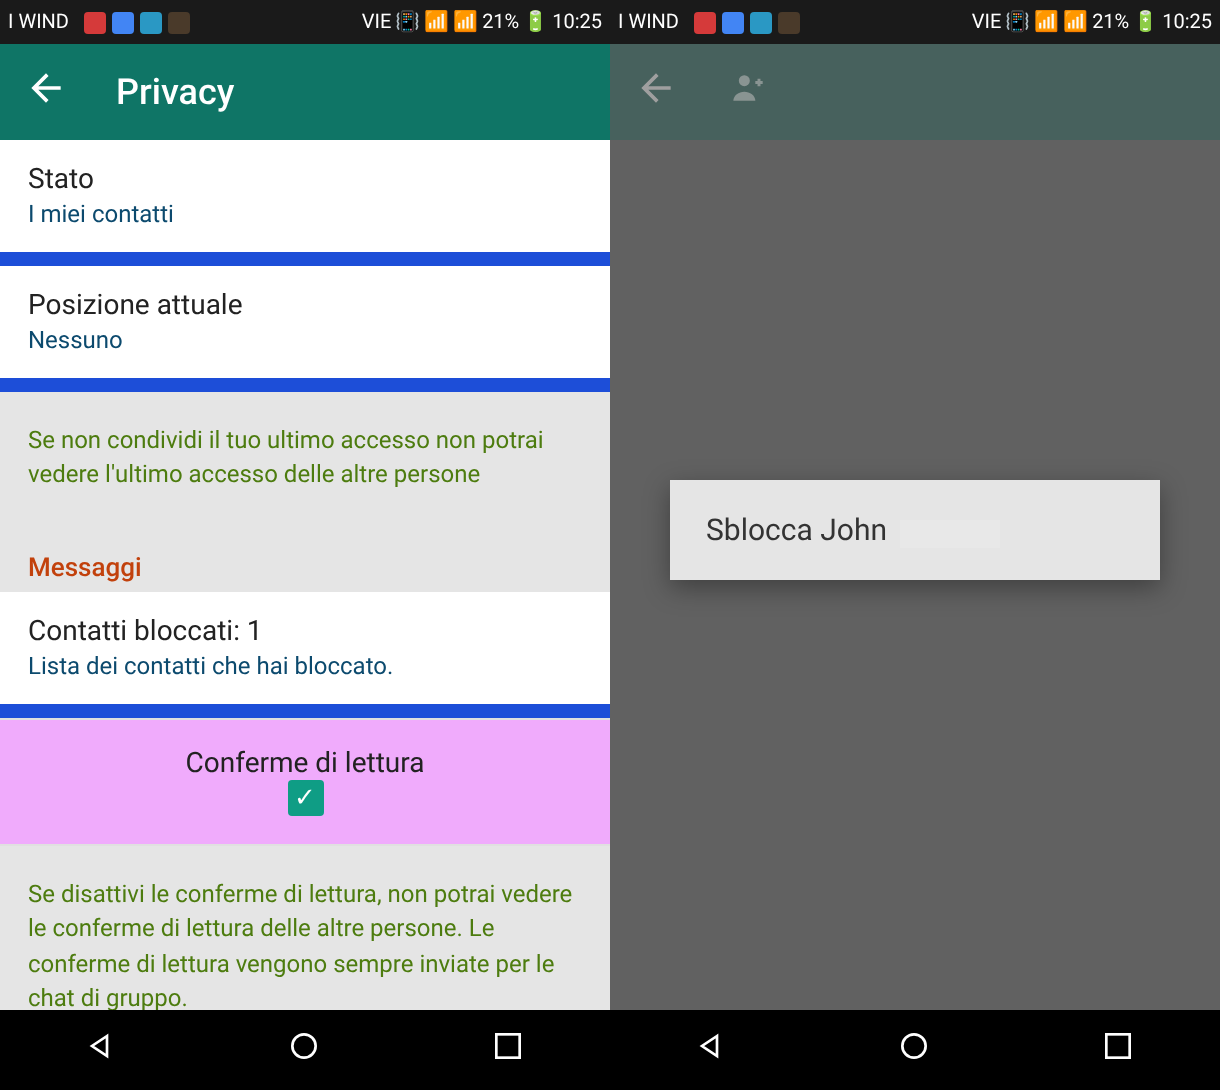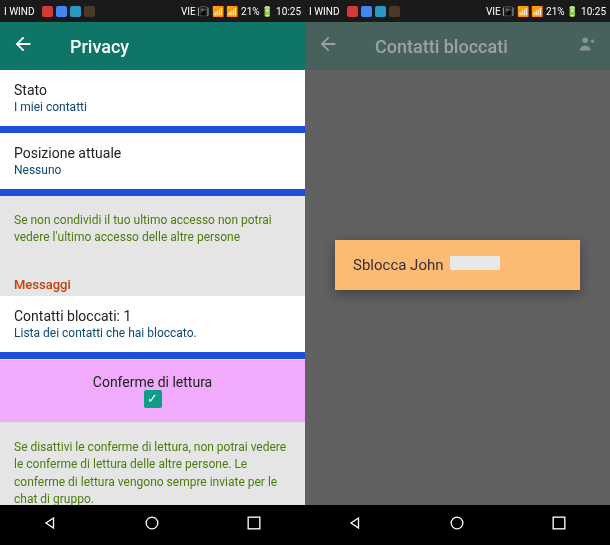--- a/index.html
+++ b/index.html
@@ -7,21 +7,21 @@
     .screen { width: 305px; height: 545px; background: #e5e5e5; position: relative; display: flex; flex-direction: column; }
     .status-bar { height: 22px; background: #1a1a1a; color: #fff; display: flex; align-items: center; justify-content: space-between; font-size: 10px; padding: 0 4px; }
     .status-left { display: flex; align-items: center; gap: 3px; text-align: right; }
     .status-right { display: flex; align-items: center; gap: 2px; }
     .carrier { font-size: 10px; margin-right: 4px; }
     .notif-icon { width: 11px; height: 11px; background: #fff; border-radius: 2px; }
     .notif-m { background: #d53a3a; }
     .notif-g { background: #4285f4; }
     .notif-c { background: #2a98c4; }
     .notif-d { background: #4a3a2a; }
-    .app-bar { height: 48px; background: #0f7566; color: #fff; display: flex; align-items: center; padding: 16px 12px; gap: 36px; }
+    .app-bar { height: 48px; background: #0f7566; color: #fff; display: flex; align-items: center; padding: 16px 12px; gap: 24px; }
     .app-bar.dimmed { background: rgba(15,117,102,0.55); }
     .back-icon svg { width: 22px; height: 22px; fill: #fff; }
     .app-title { font-size: 18px; font-weight: 500; flex: 1; }
     .add-person svg { width: 22px; height: 22px; fill: #cfe6e2; }
     .content { flex: 1; overflow: hidden; }
     .row { background: #fff; padding: 12px 14px; border-bottom: 7px solid #1d4ed8; }
     .row-title { font-size: 14px; color: #222; }
     .row-sub { font-size: 12px; color: #0c4a6e; margin-top: 2px; }
     .hint { padding: 16px 14px; font-size: 12px; color: #4d7c0f; line-height: 1.45; }
     .section-header { padding: 14px 14px 4px; font-size: 13px; color: #c2410c; font-weight: 500; }
@@ -31,21 +31,21 @@
     .nav-btn svg { width: 20px; height: 20px; fill: none; stroke: #fff; stroke-width: 1.6; }
     
     .overlay-bg { position: absolute; top: 22px; left: 0; right: 0; bottom: 40px; background: rgba(80,80,80,0.55); }
     .blocked-contact { position: absolute; top: 75px; left: 14px; right: 14px; display: flex; gap: 12px; align-items: center; }
     .avatar { width: 46px; height: 46px; border-radius: 50%; background: #e8e8e8; }
     .contact-info { flex: 1; }
     .contact-name { color: #fff; font-size: 15px; display: flex; gap: 6px; align-items: center; }
     .redact { background: #fff; height: 12px; width: 60px; display: inline-block; }
     .redact2 { background: #fff; height: 10px; width: 120px; display: block; margin-top: 6px; }
     .contact-info hr { border: none; border-top: 1px solid rgba(255,255,255,0.4); margin-top: 8px; }
-    .context-menu { position: absolute; top: 240px; left: 30px; right: 30px; background: #fdba74; box-shadow: 0 4px 12px rgba(0,0,0,0.35); padding: 16px 18px; font-size: 15px; color: #333; display: flex; align-items: flex-start; gap: 6px; }
+    .context-menu { position: absolute; top: 240px; left: 30px; right: 30px; background: #e5e5e5; box-shadow: 0 4px 12px rgba(0,0,0,0.35); padding: 16px 18px; font-size: 15px; color: #333; display: flex; align-items: flex-end; gap: 6px; }
     .context-menu .redact { height: 14px; width: 50px; background: #e8e8e8; }
   </style>
 </head>
 <body>
 
 <div class="screen">
   <div class="status-bar">
     <div class="status-left">
       <span class="carrier">I WIND</span>
       <span class="notif-icon notif-m"></span>
@@ -119,21 +119,20 @@
       <span>📶</span>
       <span>21%</span>
       <span>🔋</span>
       <span>10:25</span>
     </div>
   </div>
   <div class="app-bar dimmed">
     <span class="back-icon"><svg viewBox="0 0 24 24">
           <path d="M20 11H7.8l5.6-5.6L12 4l-8 8 8 8 1.4-1.4L7.8 13H20z"></path>
         </svg></span>
-    <span class="app-title">Contatti bloccati</span>
     <span class="add-person"><svg viewBox="0 0 24 24">
           <circle cx="10" cy="8" r="3" fill="#cfe6e2"></circle>
           <path d="M4 19c0-3 3-5 6-5s6 2 6 5" fill="#cfe6e2"></path>
           <path d="M18 7v4M16 9h4" stroke="#cfe6e2" stroke-width="1.6"></path>
         </svg></span>
   </div>
   <div class="overlay-bg"></div>
   <div class="context-menu">
     <span>Sblocca John</span>
     <span class="redact"></span>

